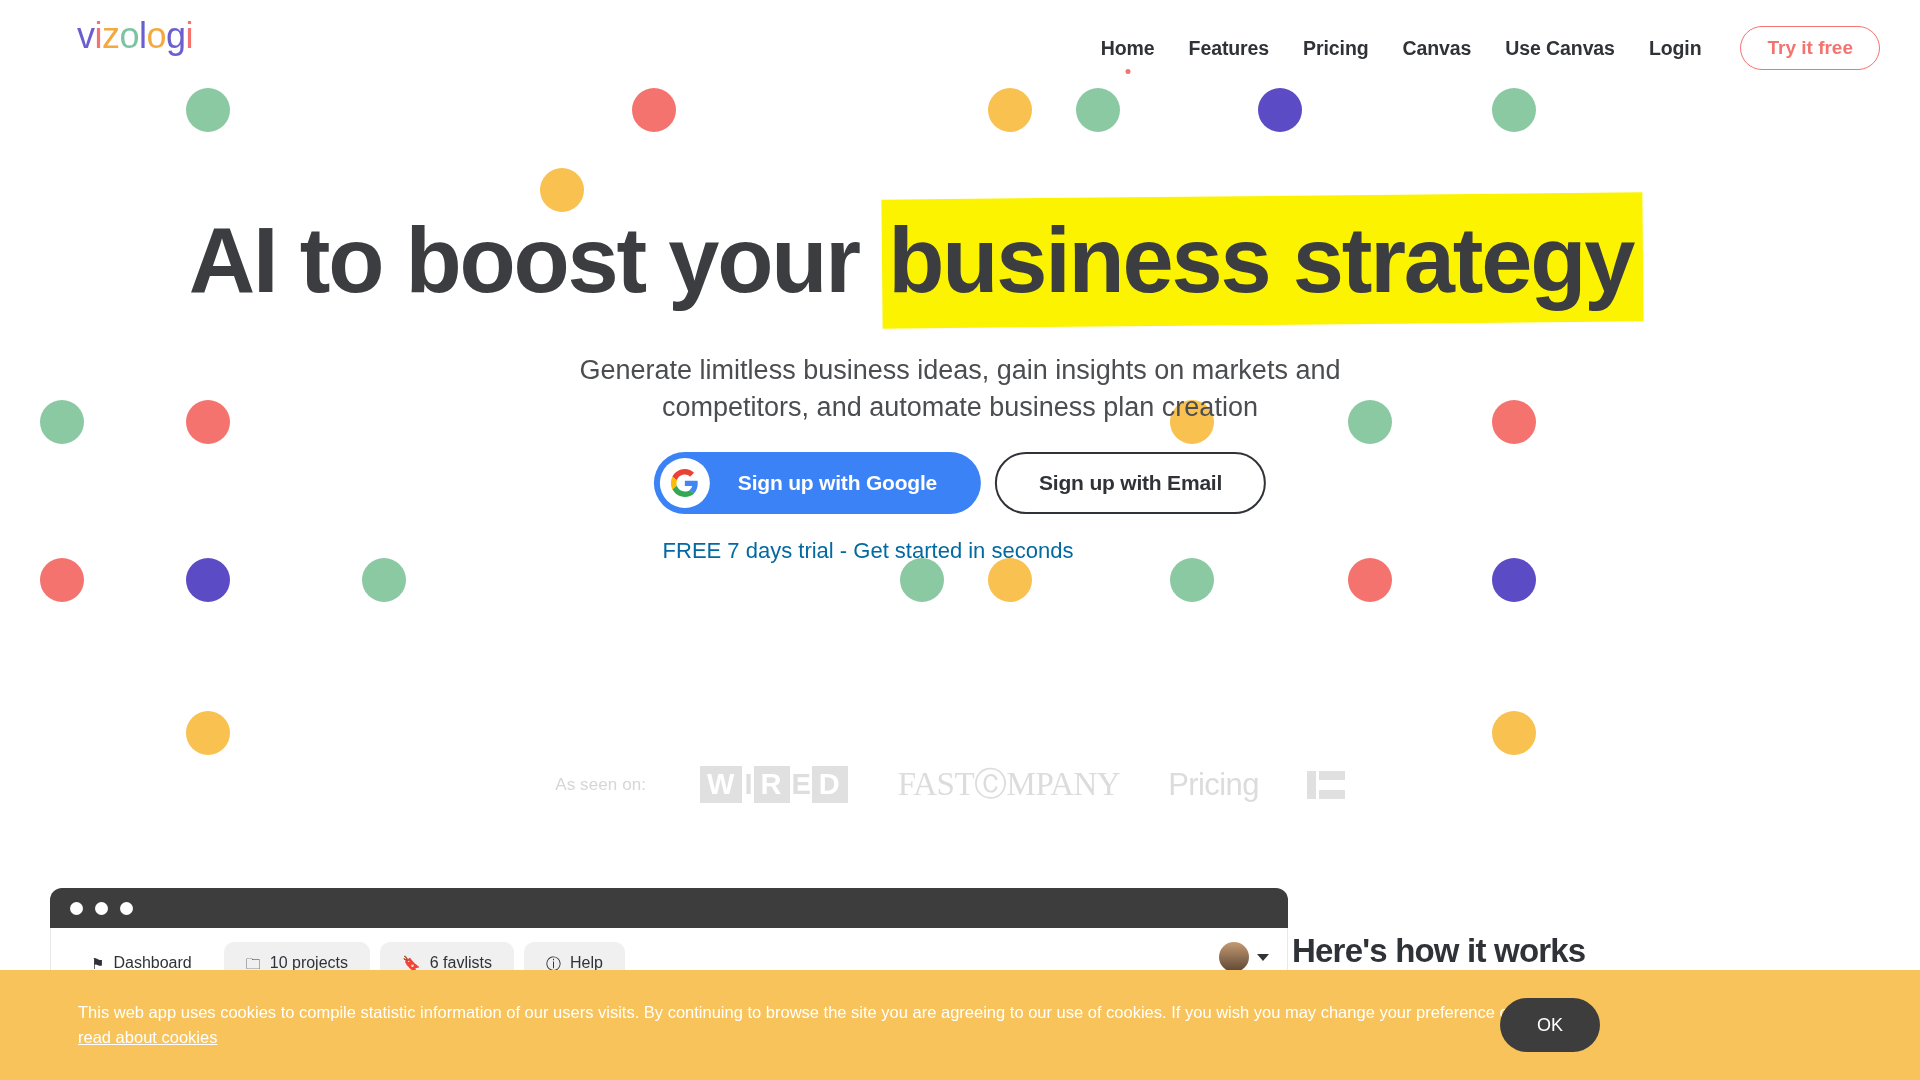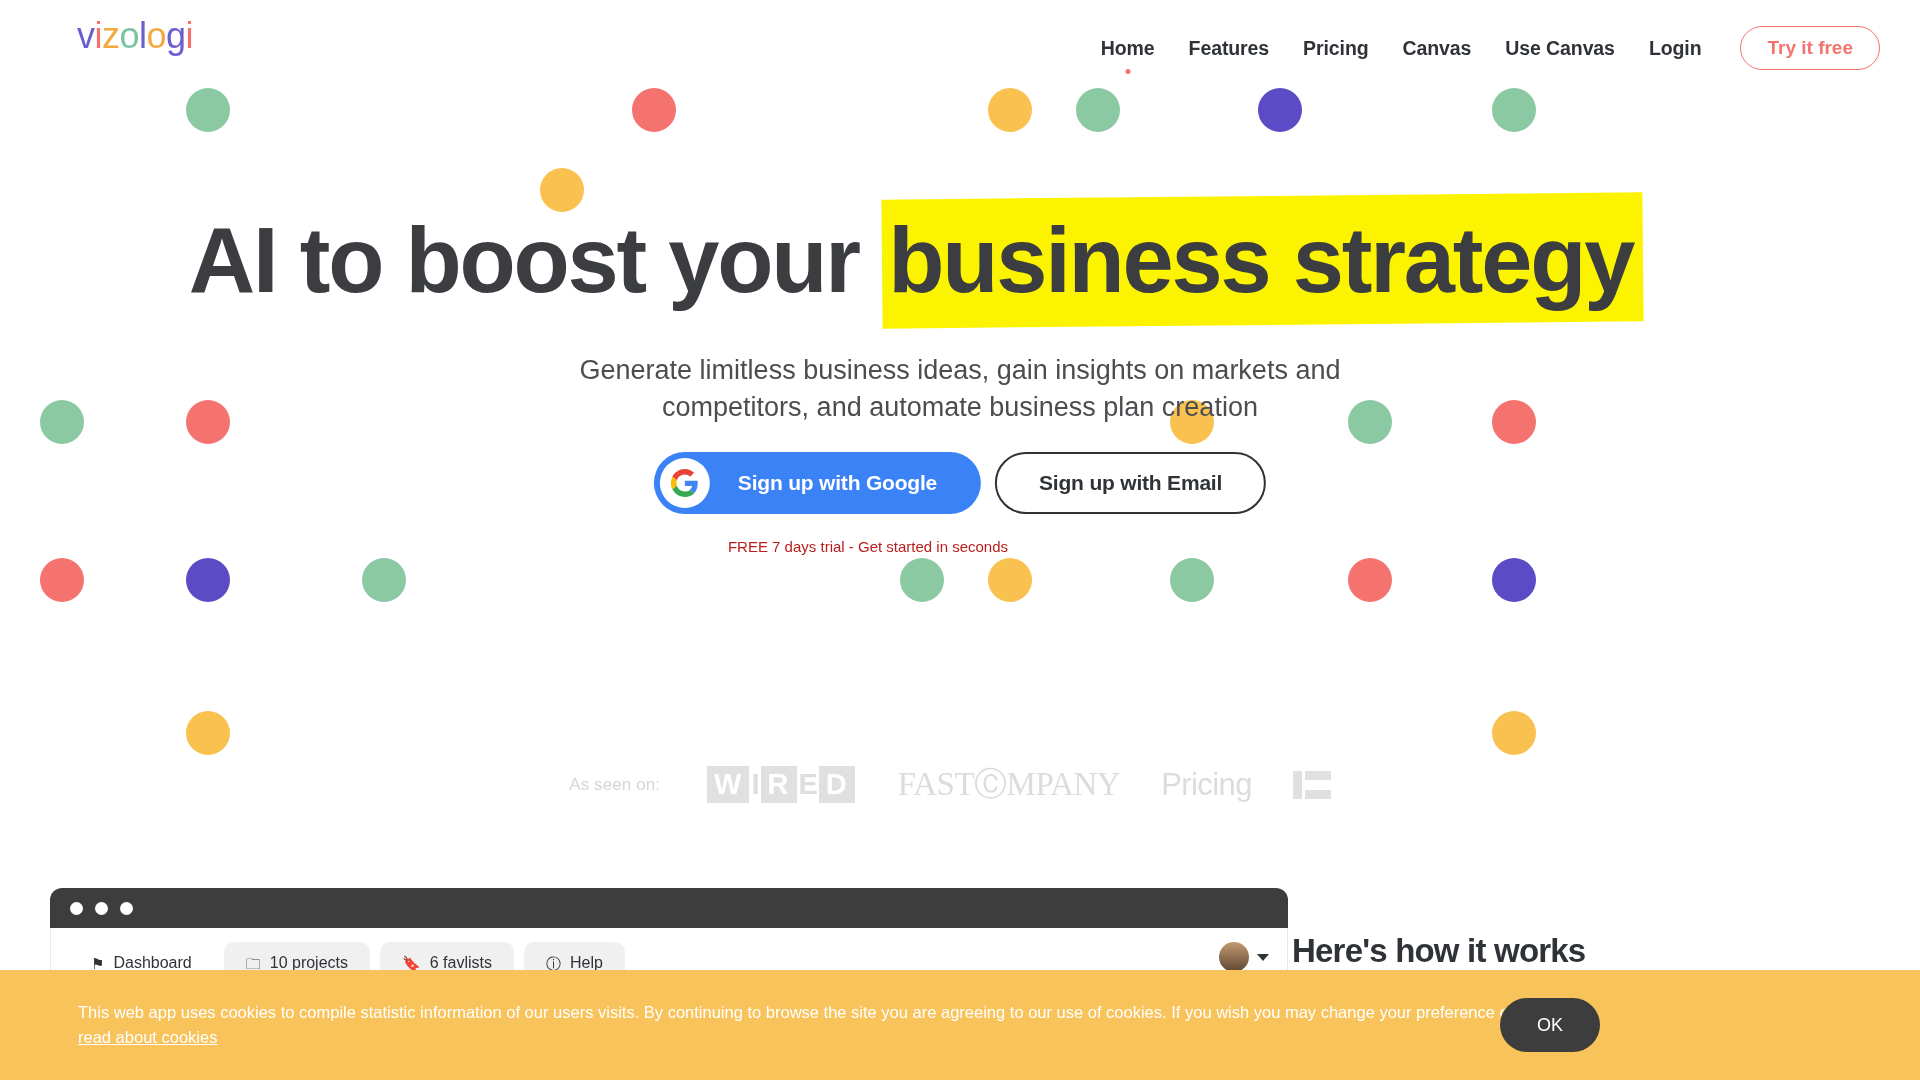--- a/index.html
+++ b/index.html
@@ -86,27 +86,27 @@
   }
   .btn-google .lbl { color:#fff; font-size:21px; font-weight:700; letter-spacing:-0.2px; }
   .btn-email {
     background:#fff; border:2.2px solid #2f3237; border-radius:34px;
     height:62px; padding:9px 42px; cursor:pointer;
     color:#2f3237; font-size:21px; font-weight:700;
     font-family:"Liberation Sans", sans-serif; letter-spacing:-0.2px;
   }
   .trial-note {
     position:absolute; top:538px; left:0; width:1736px; text-align:center;
-    font-size:15px; color:#b91c1c;
+    font-size:22px; color:#0369a1;
   }
 
   
   .seen {
     position:absolute; top:762px; left:0; width:1920px;
-    display:flex; align-items:center; justify-content:center; gap:1px;
+    display:flex; align-items:center; justify-content:center; gap:8px;
     z-index:12;
   }
   .seen-label { font-size:17px; color:#d6d6d6; margin-right:26px; letter-spacing:0.1px; }
   .seen-logo { color:#dedede; margin:0 20px; user-select:none; }
   .lg-wired {
     font-family:"Liberation Sans", sans-serif;
     font-size:29px; font-weight:700; letter-spacing:1px;
   }
   .lg-wired b {
     background:#e0e0e0; color:#fff; padding:2px 7px; margin-right:2px;

